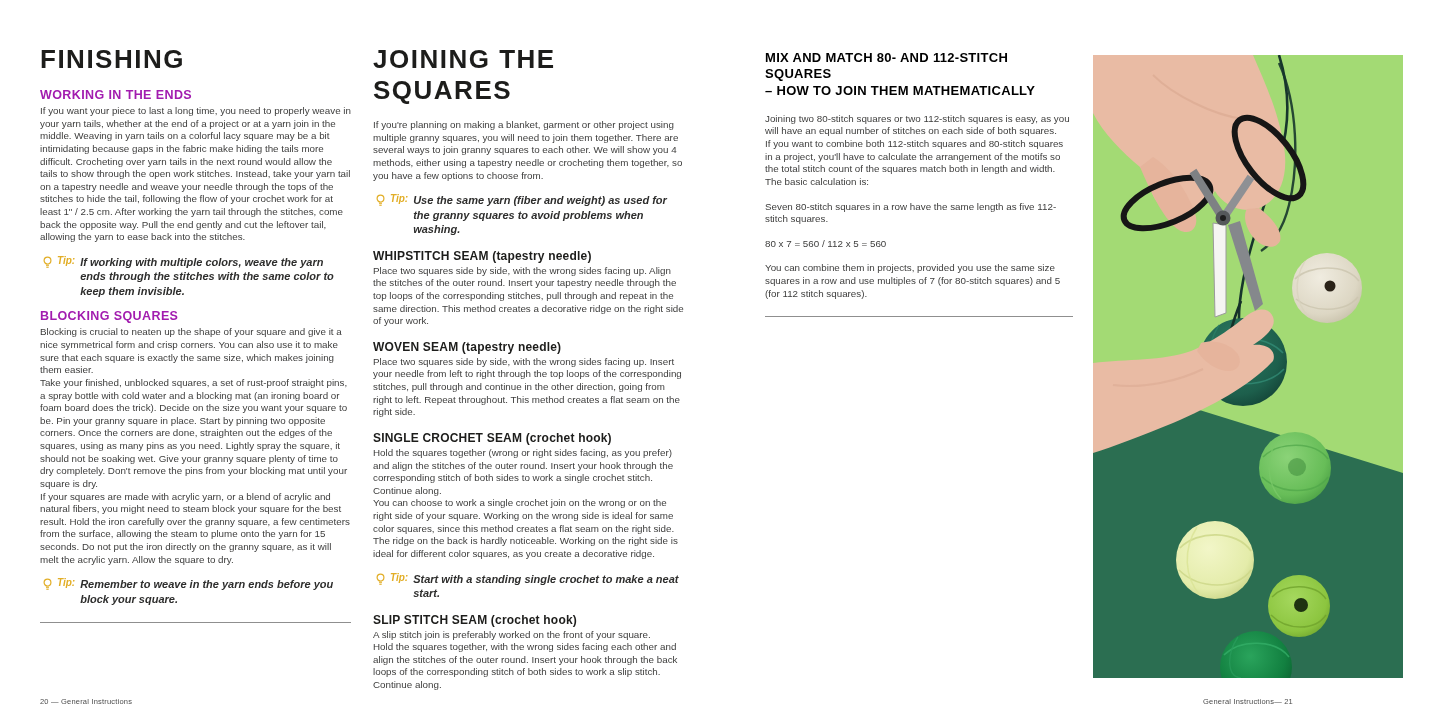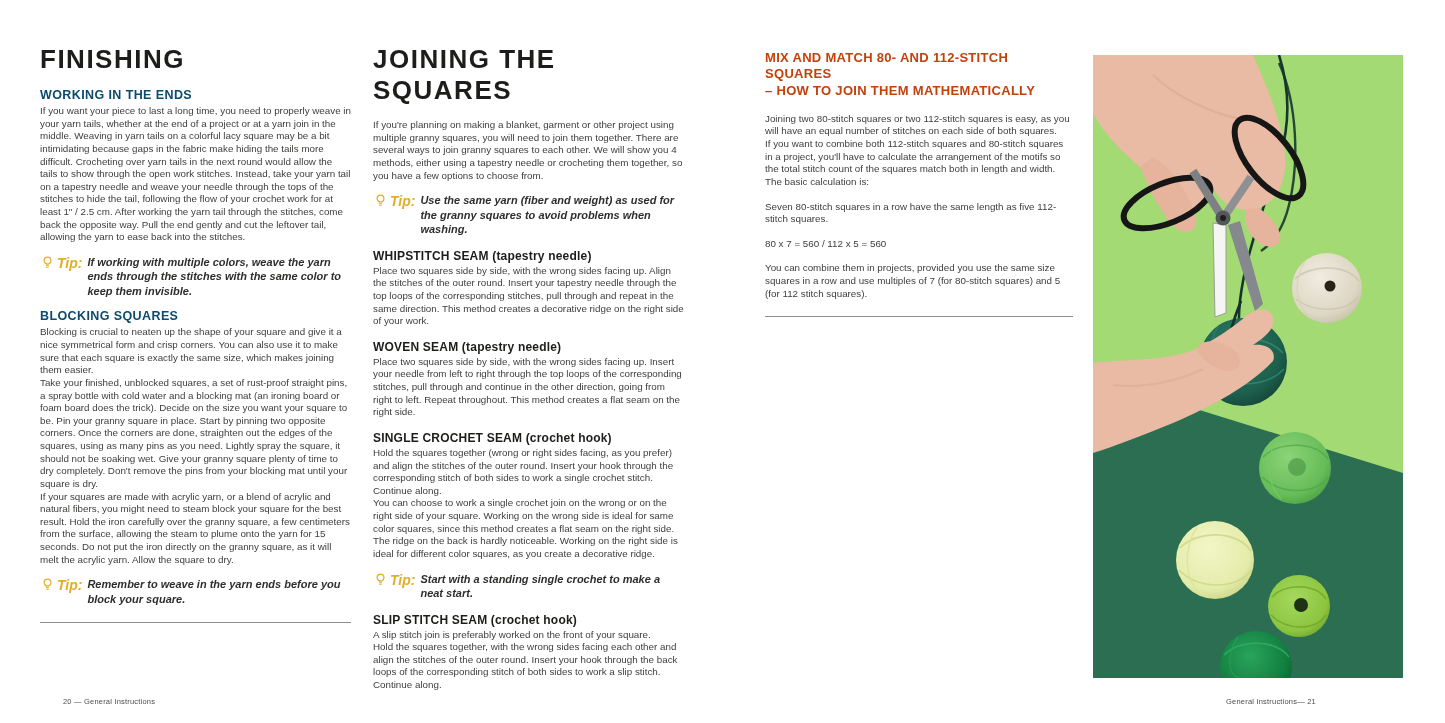--- a/index.html
+++ b/index.html
@@ -9,47 +9,47 @@
   .col { position:absolute; top:44px; }
   .col-left  { left:40px;  width:311px; }
   .col-mid   { left:373px; width:312px; }
   .col-right { left:765px; width:308px; top:50px; }
 
   h1.page-title {
     font-size:26px; font-weight:700; letter-spacing:1.5px; color:#1d1d1b;
     margin-bottom:13px;
   }
   h2.section-head {
-    font-size:12.5px; font-weight:700; letter-spacing:.4px; color:#0c4a6e;
+    font-size:12.5px; font-weight:700; letter-spacing:.4px; color:#a21caf;
     margin-bottom:3px; margin-top:0;
   }
   h2.seam-head { font-size:12px; font-weight:700; color:#1d1d1b; margin:12px 0 2px 0; letter-spacing:.2px; }
   h2.right-head {
-    font-size:13px; font-weight:700; color:#c2410c; line-height:1.25; letter-spacing:.3px;
+    font-size:13px; font-weight:700; color:#000000; line-height:1.25; letter-spacing:.3px;
     margin-bottom:14px;
   }
   p.body {
     font-size:9.8px; line-height:1.29; color:#3d3d3c; text-align:left;
   }
   .gap-m { margin-top:12px; }
 
   .tip { display:flex; align-items:flex-start; margin:11px 0 11px 2px; }
   .tip .bulb { flex:0 0 11px; margin-top:1px; }
   .tip .tip-label {
-    color:#e2ae27; font-weight:700; font-style:italic; font-size:14px;
+    color:#e2ae27; font-weight:700; font-style:italic; font-size:10px;
     margin:0 5px 0 4px; white-space:nowrap;
   }
   .tip .tip-text {
     font-weight:700; font-style:italic; font-size:11px; line-height:1.32; color:#2e2e2d;
   }
 
   .rule { border:none; border-top:1px solid #8f8f8f; margin-top:16px; }
 
   .footer {
-    position:absolute; top:697px; font-size:7.5px; color:#4c4c4c; letter-spacing:.2px;margin-left:23px;
+    position:absolute; top:697px; font-size:7.5px; color:#4c4c4c; letter-spacing:.2px;
   }
   .footer-left { left:40px; }
   .footer-right { left:1093px; width:310px; text-align:center; }
 
   .photo {
     position:absolute; left:1093px; top:55px; width:310px; height:623px; overflow:hidden;
   }
   .photo svg { display:block; width:310px; height:623px; }
 </style>
 </head>

